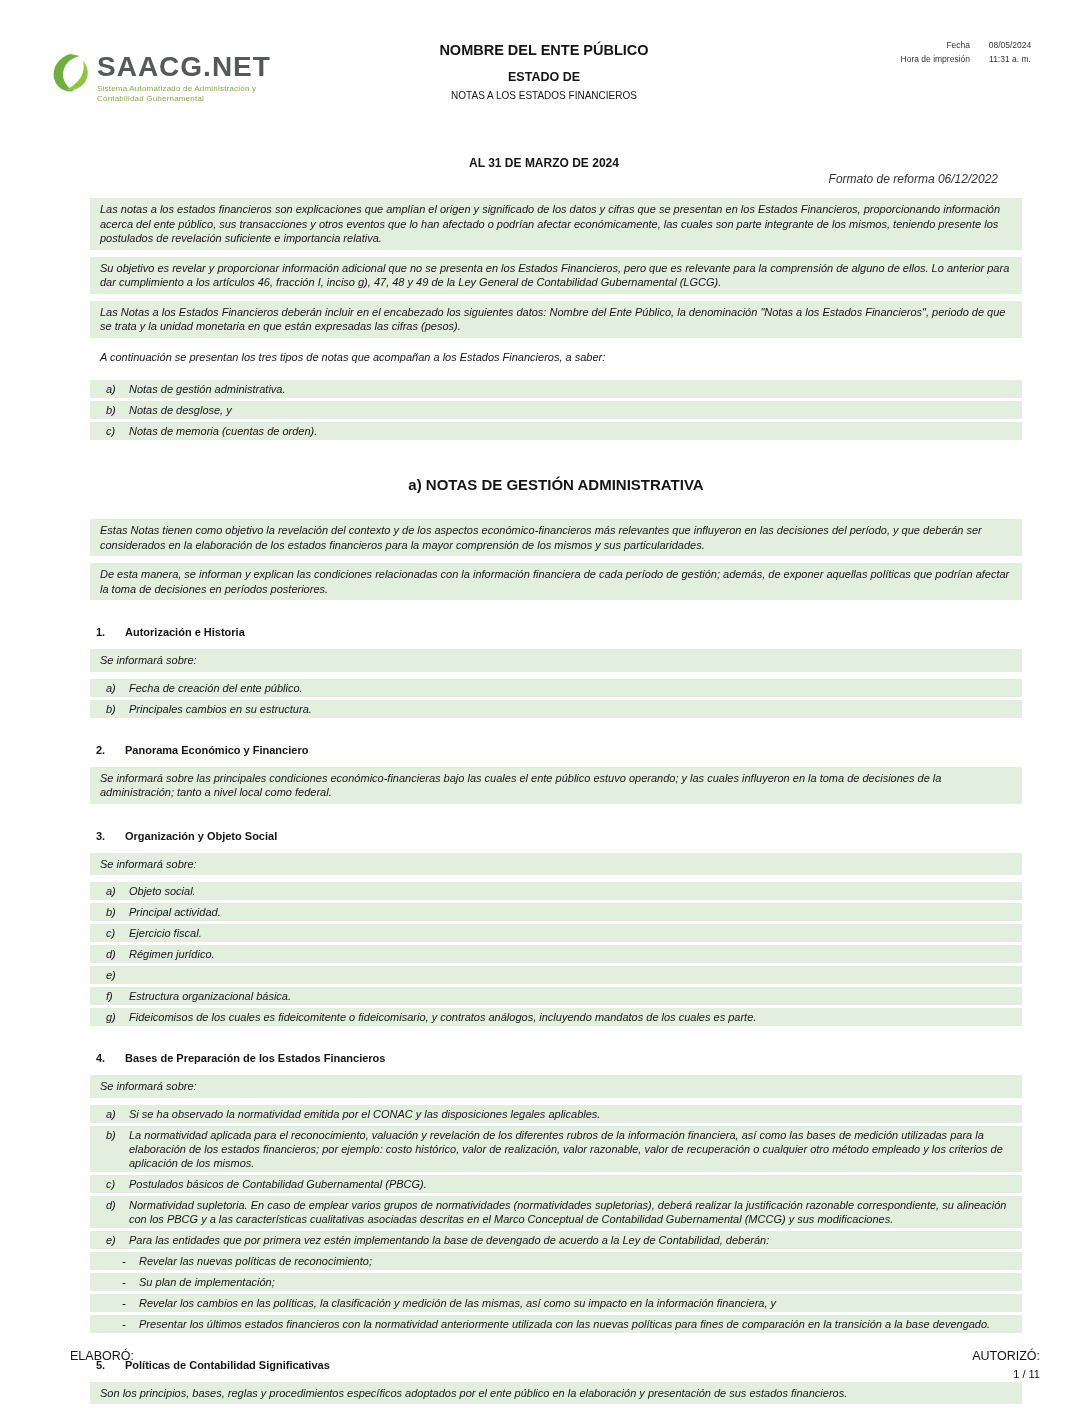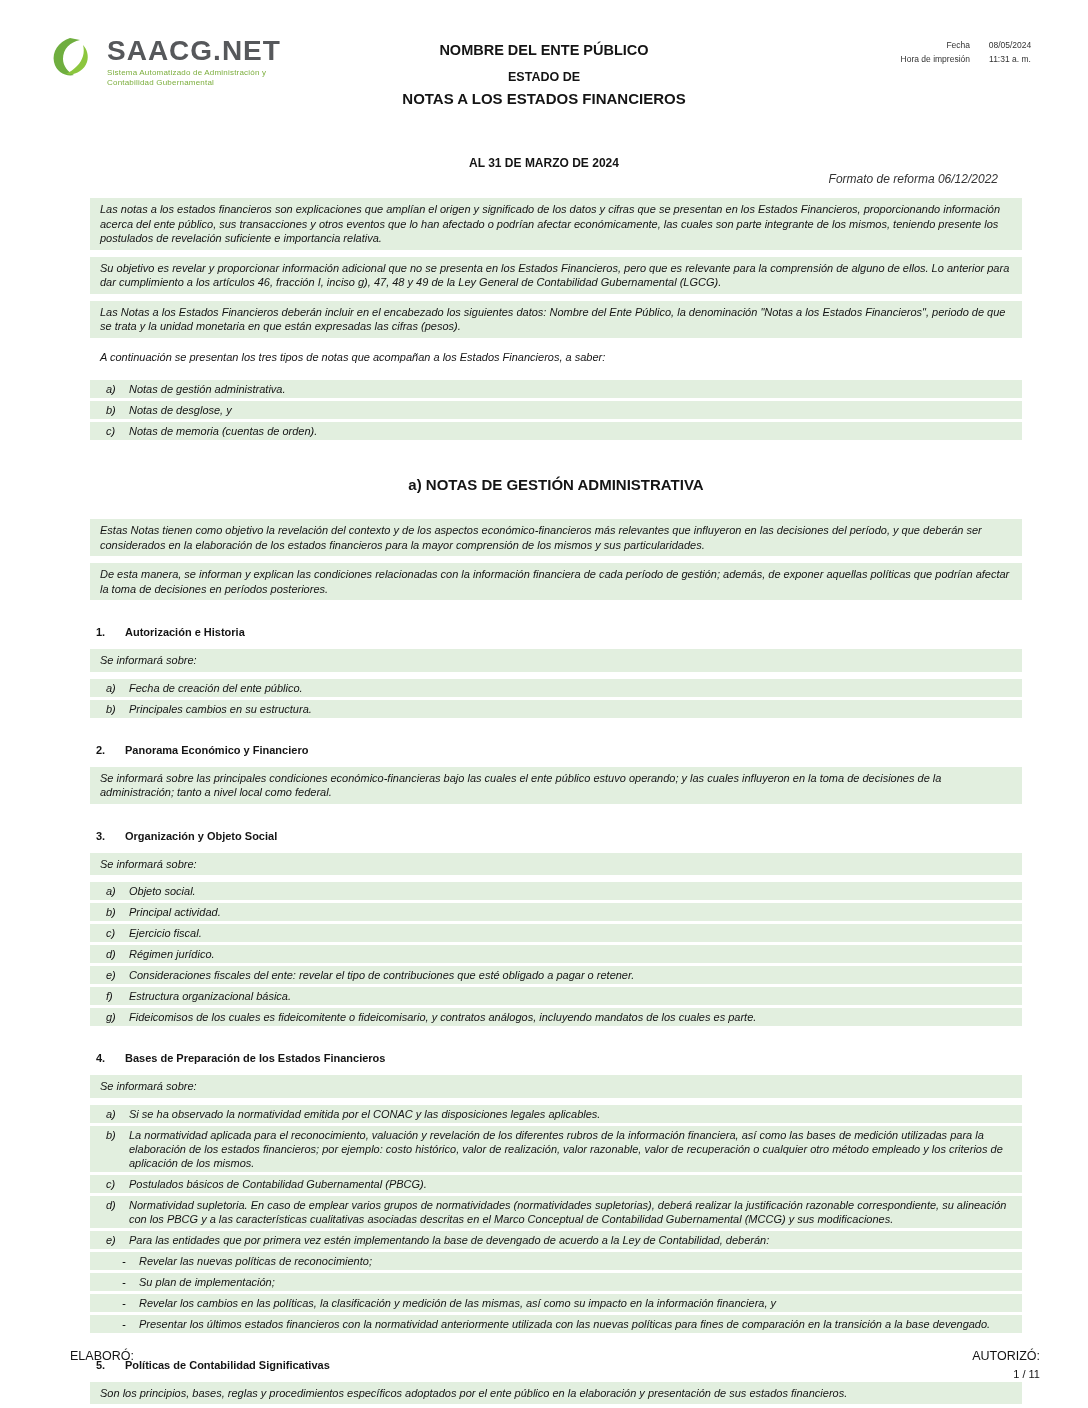--- a/index.html
+++ b/index.html
@@ -2,28 +2,28 @@
 <html><head>
 <meta charset="utf-8">
 <style>
   * { margin:0; padding:0; box-sizing:border-box; }
   html,body { background:#ffffff; }
   body { font-family:"Liberation Sans", sans-serif; color:#141414; }
   .page { position:relative; width:1088px; height:1408px; background:#fff; overflow:hidden; }
 
   
   .hdr { position:relative; height:118px; }
-  .logo { position:absolute; left:50px; top:36px; display:flex; align-items:flex-start; gap:17px; }
+  .logo { position:absolute; left:50px; top:52px; display:flex; align-items:flex-start; gap:7px; }
   .leaf svg { display:block; }
   .logo-name { font-size:28px; font-weight:bold; color:#56585b; letter-spacing:1px; line-height:30px; }
   .logo-tag { font-size:8px; color:#7cae3d; line-height:10px; margin-top:2px; letter-spacing:.2px; }
   .hdr-title { position:absolute; left:0; right:0; top:42px; text-align:center; }
   .t1 { font-size:14.5px; font-weight:bold; margin-bottom:12px; }
   .t2 { font-size:12.5px; font-weight:bold; margin-bottom:6px; }
-  .t3 { font-size:15px; font-weight:bold; }
+  .t3 { font-size:10px; font-weight:normal; }
   .hdr-meta { position:absolute; right:48px; top:40px; font-size:8.5px; display:grid; grid-template-columns:auto 60px; column-gap:10px; row-gap:4px; }
   .ml { text-align:right; color:#333; }
   .mv { text-align:center; color:#333; }
 
   
   .subtitle { text-align:center; font-weight:bold; font-size:12px; margin-top:38px; }
   .reform { text-align:right; font-size:12px; font-style:italic; color:#333; padding-right:90px; margin-top:2px; }
 
   
   .content { padding:12px 66px 0 90px; }
@@ -151,21 +151,20 @@
       <div class="item green">
         <span class="letter">c)</span>
         <span class="item-text">Ejercicio fiscal.</span>
       </div>
       <div class="item green">
         <span class="letter">d)</span>
         <span class="item-text">Régimen jurídico.</span>
       </div>
       <div class="item green">
         <span class="letter">e)</span>
-        <span class="item-text">Consideraciones fiscales del ente: revelar el tipo de contribuciones que esté obligado a pagar o retener.</span>
       </div>
       <div class="item green">
         <span class="letter">f)</span>
         <span class="item-text">Estructura organizacional básica.</span>
       </div>
       <div class="item green">
         <span class="letter">g)</span>
         <span class="item-text">Fideicomisos de los cuales es fideicomitente o fideicomisario, y contratos análogos, incluyendo mandatos de los cuales es parte.</span>
       </div>
     </div>

